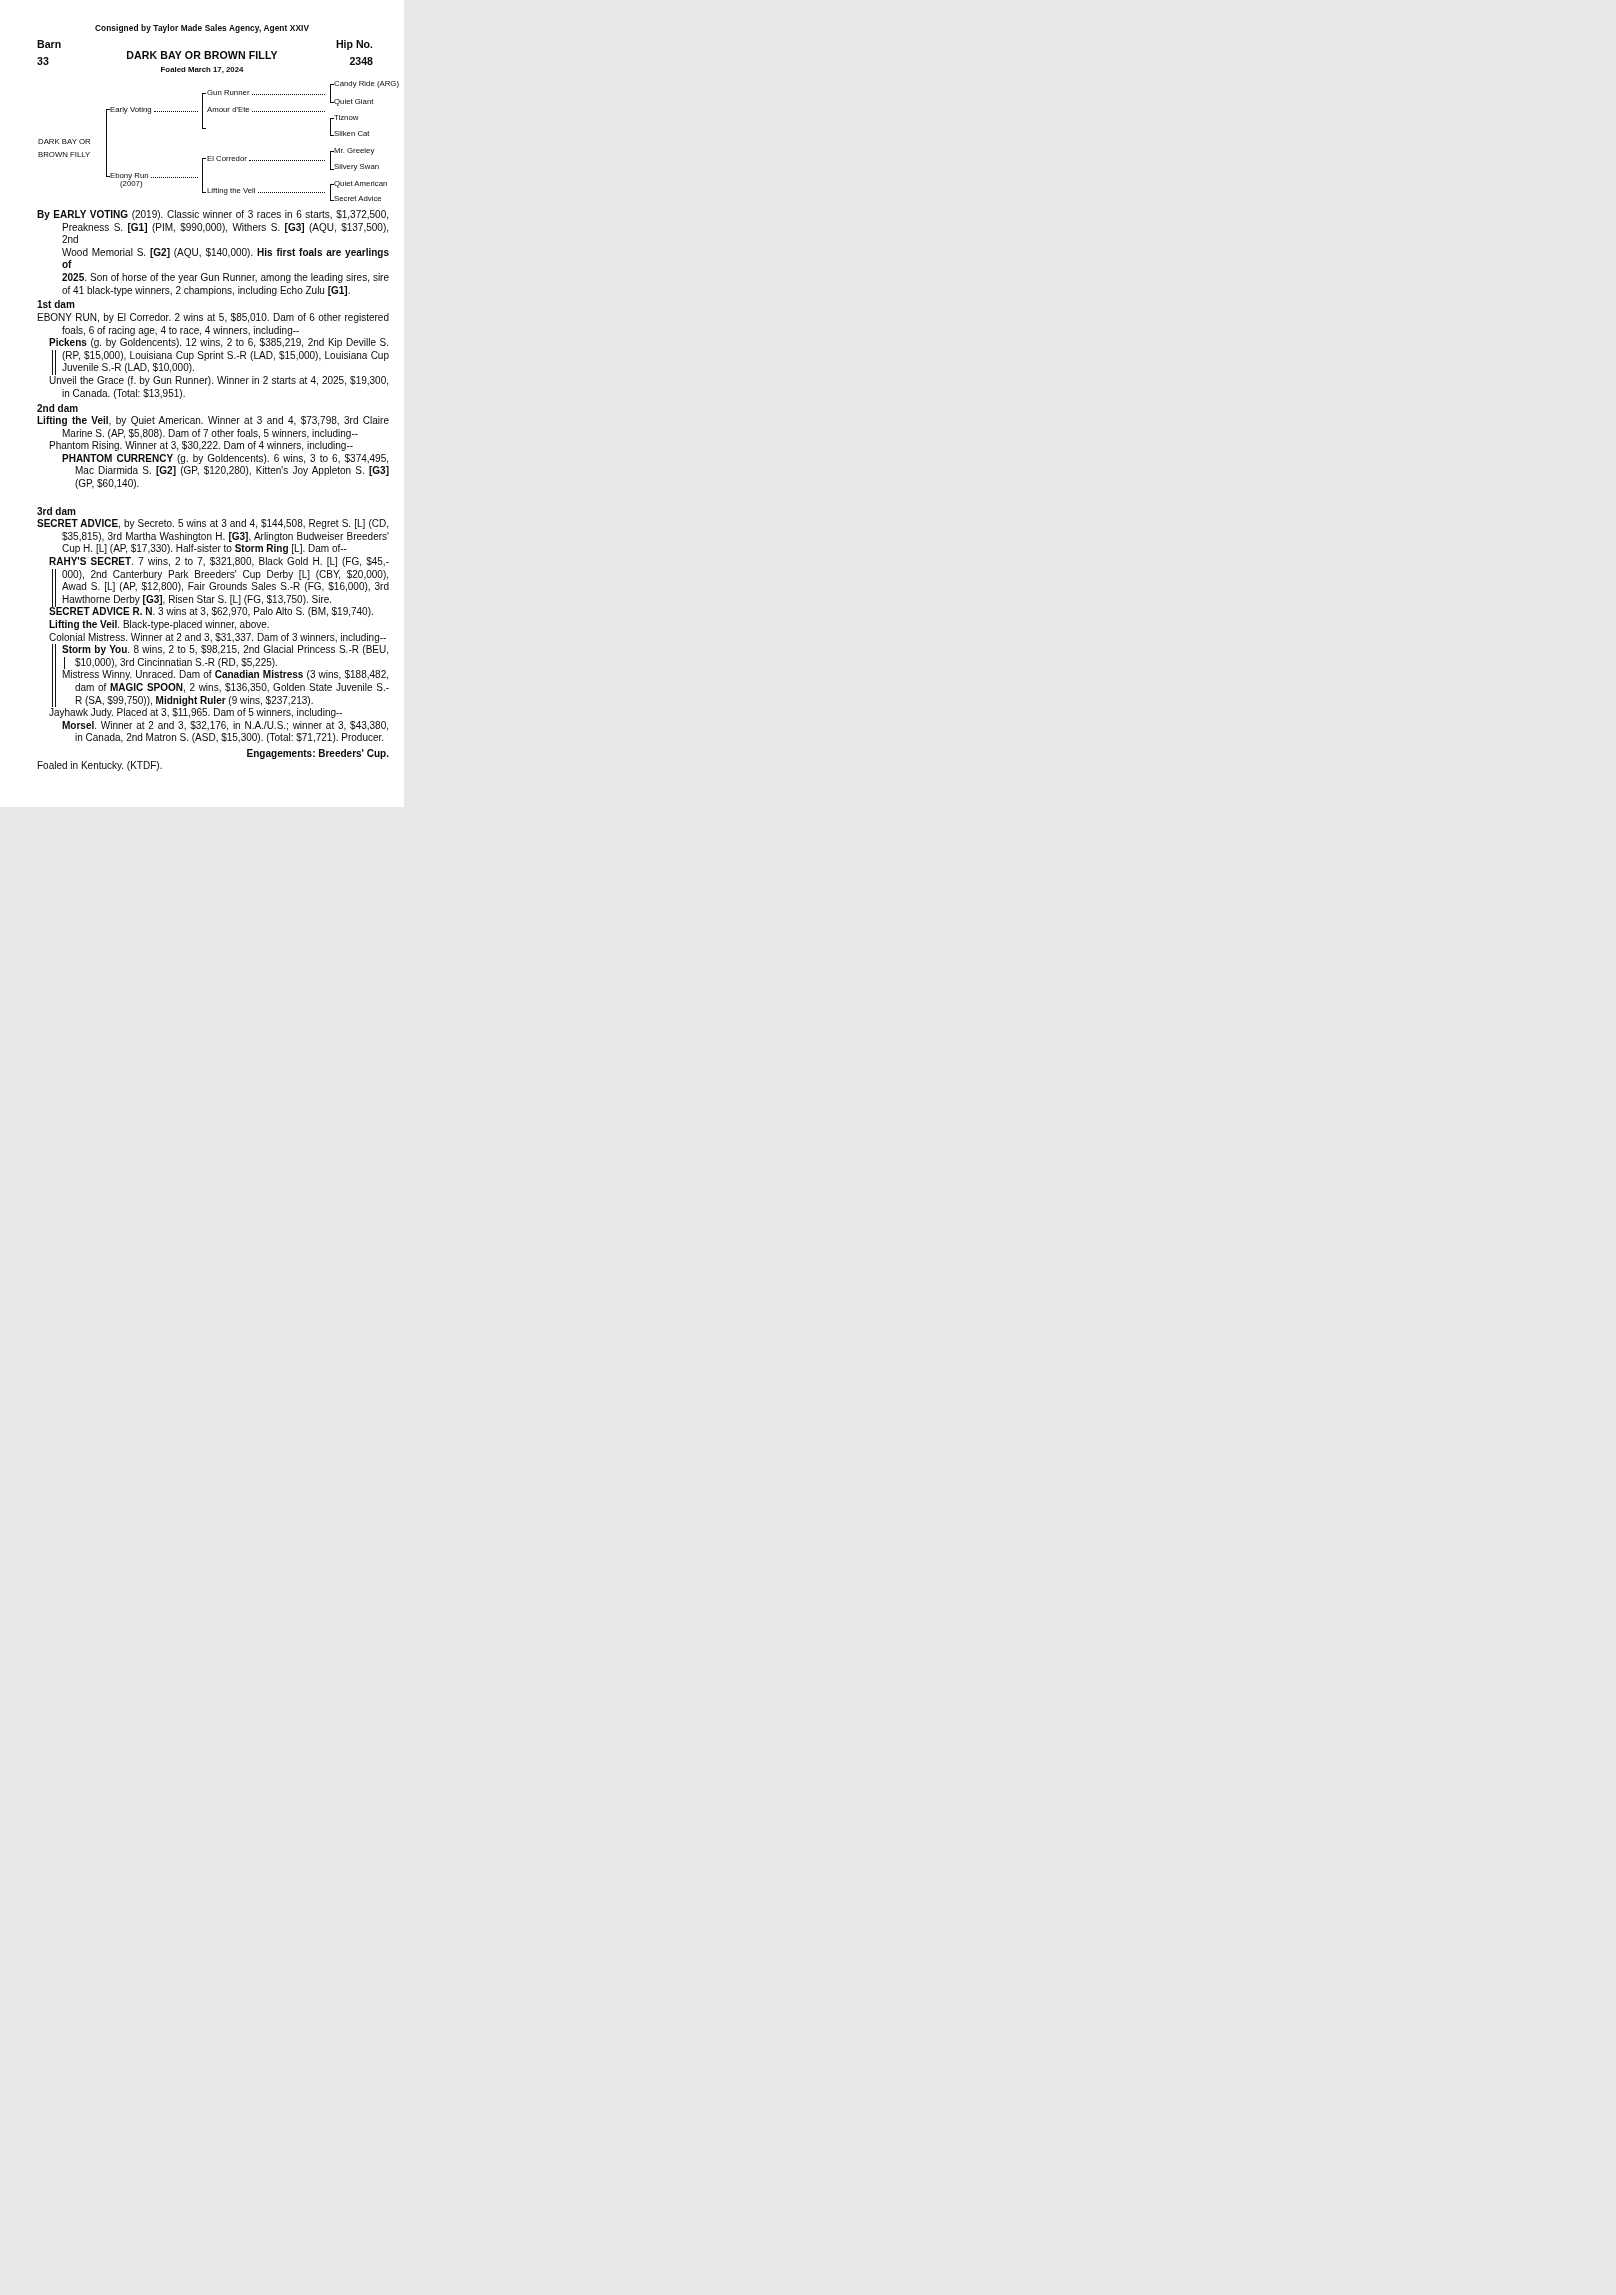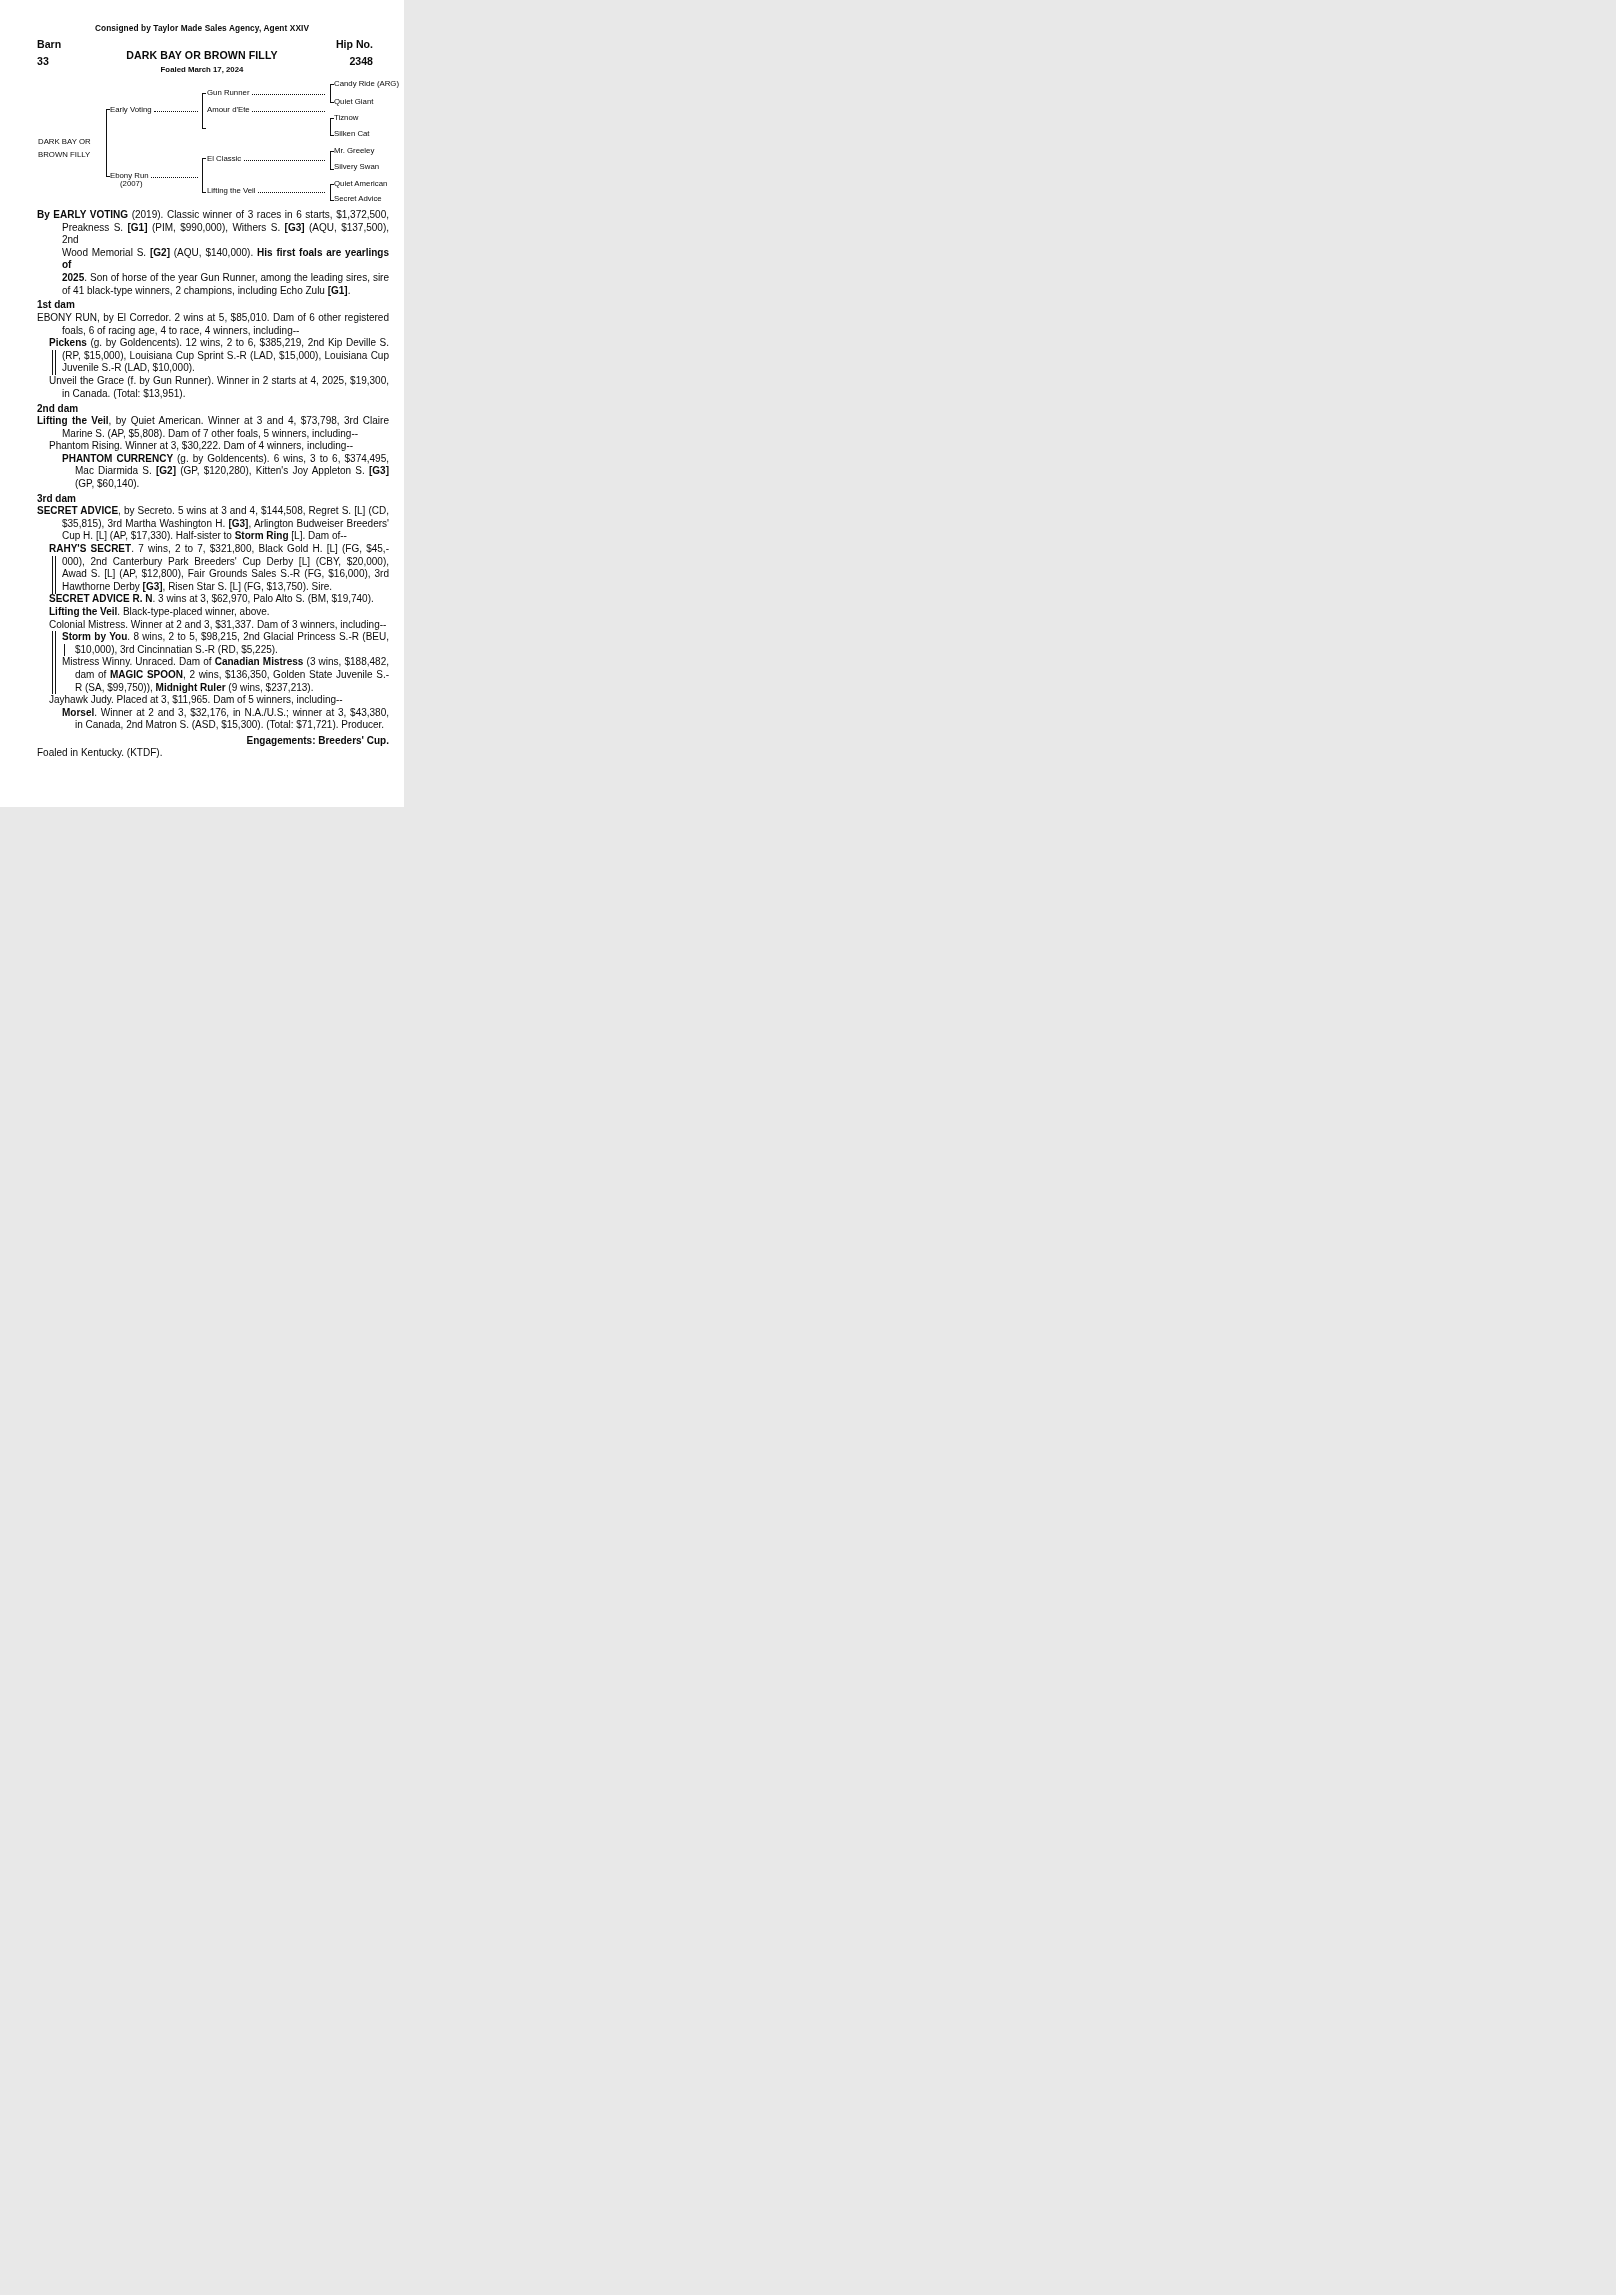--- a/index.html
+++ b/index.html
@@ -69,21 +69,21 @@
 
     <div class="pnode" style="left:207px;top:11px;width:119px;">
         <span>Gun Runner</span>
         <span class="lead"></span>
       </div>
     <div class="pnode" style="left:207px;top:28px;width:119px;">
         <span>Amour d'Ete</span>
         <span class="lead"></span>
       </div>
     <div class="pnode" style="left:207px;top:77px;width:119px;">
-        <span>El Classic</span>
+        <span>El Corredor</span>
         <span class="lead"></span>
       </div>
     <div class="pnode" style="left:207px;top:109px;width:119px;">
         <span>Lifting the Veil</span>
         <span class="lead"></span>
       </div>
 
     <div class="pnode" style="left:334px;top:2.3px;">
         <span>Candy Ride (ARG)</span>
       </div>
@@ -152,21 +152,21 @@
         <div class="line" style="padding-left: 25px;"><span>Marine S. (AP, $5,808). Dam of 7 other foals, 5 winners, including--</span></div>
       </div>
       <div class="para">
         <div class="line" style="padding-left: 12px;"><span>Phantom Rising. Winner at 3, $30,222. Dam of 4 winners, including--</span></div>
       </div>
       <div class="para">
         <div class="line jl" style="padding-left: 25px;"><span class="b">PHANTOM CURRENCY </span><span>(g. by Goldencents). 6 wins, 3 to 6, $374,495,</span></div>
         <div class="line jl" style="padding-left: 38px;"><span>Mac Diarmida S. </span><span class="b">[G2]</span><span> (GP, $120,280), Kitten's Joy Appleton S. </span><span class="b">[G3]</span></div>
         <div class="line" style="padding-left: 38px;"><span>(GP, $60,140).</span></div>
       </div>
-      <div class="para heading" style="margin-top: 2px;">
+      <div class="para heading" style="margin-top: 15px;">
         <div class="line" style="padding-left: 0px;"><span class="b">3rd dam</span></div>
       </div>
       <div class="para">
         <div class="line jl" style="padding-left: 0px;"><span class="b">SECRET ADVICE</span><span>, by Secreto. 5 wins at 3 and 4, $144,508, Regret S. [L] (CD,</span></div>
         <div class="line jl" style="padding-left: 25px;"><span>$35,815), 3rd Martha Washington H. </span><span class="b">[G3]</span><span>, Arlington Budweiser Breeders'</span></div>
         <div class="line" style="padding-left: 25px;"><span>Cup H. [L] (AP, $17,330). Half-sister to </span><span class="b">Storm Ring</span><span> [L]. Dam of--</span></div>
       </div>
       <div class="para">
         <div class="line jl" style="padding-left: 12px;"><span class="b">RAHY'S SECRET</span><span>. 7 wins, 2 to 7, $321,800, Black Gold H. [L] (FG, $45,-</span></div>
         <div class="line jl" style="padding-left: 25px;"><span>000), 2nd Canterbury Park Breeders' Cup Derby [L] (CBY, $20,000),</span></div>

